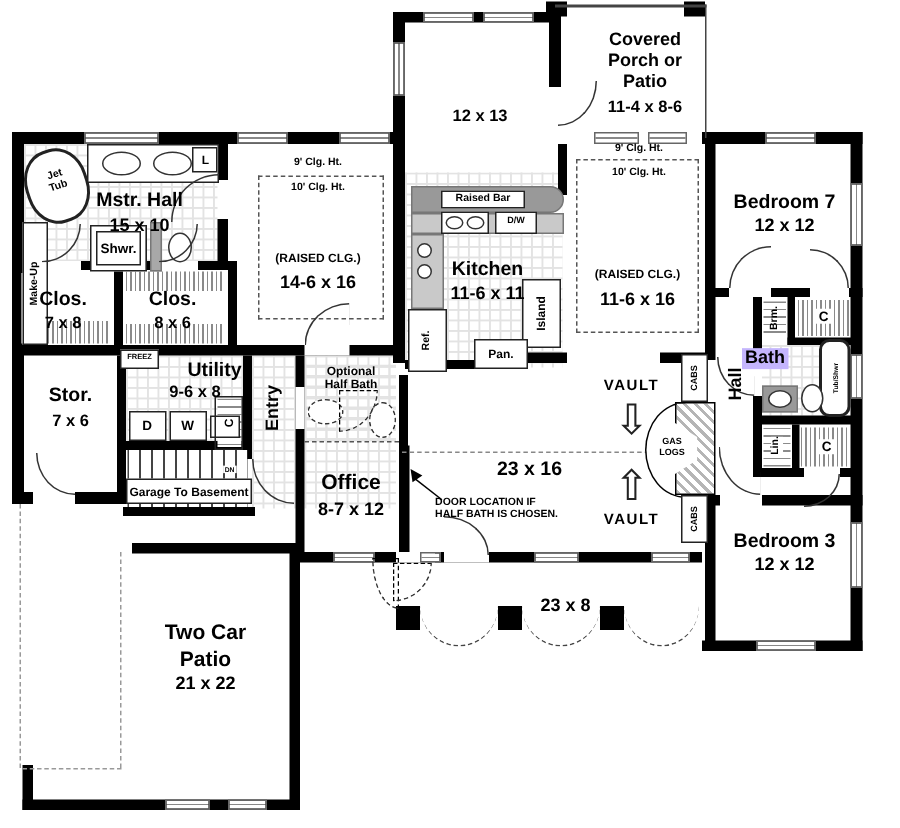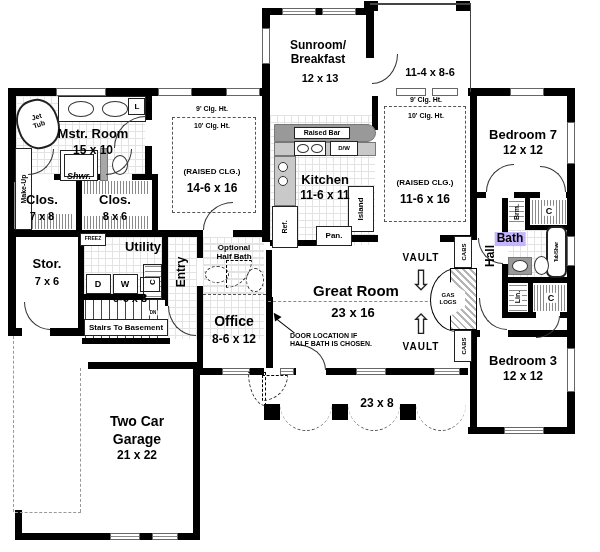--- a/index.html
+++ b/index.html
@@ -217,76 +217,76 @@
   <div class="arc br" style="left:536px;top:316px;width:24px;height:22px;"></div>
   <div class="arc br dash" style="left:226px;top:260px;width:26px;height:28px;"></div>
   <div class="arc bl" style="left:168px;top:306px;width:28px;height:30px;"></div>
   <div class="arc br dash" style="left:262px;top:375px;width:26px;height:26px;"></div>
   <div class="arc tr" style="left:296px;top:344px;width:30px;height:26px;"></div>
   <div class="arc bl" style="left:24px;top:302px;width:26px;height:28px;"></div>
 
   <div style="position:absolute;left:276px;top:318px;width:24px;border-top:1.2px solid #000;transform:rotate(38deg);transform-origin:0 0;z-index:25;"></div>
   <div style="position:absolute;left:272px;top:312px;width:0;height:0;border-left:4px solid transparent;border-right:4px solid transparent;border-bottom:8px solid #000;transform:rotate(-35deg);z-index:25;"></div>
 
-  <div class="lbl f13" style="left:93px;top:134px;">Mstr. Room</div>
+  <div class="lbl f13" style="left:93px;top:134px;">Mstr. Hall</div>
   <div class="lbl f12" style="left:93px;top:151px;">15 x 10</div>
   <div class="lbl f7" style="left:38px;top:121px;transform:translate(-50%,-50%) rotate(-18deg);">Jet
 Tub</div>
   <div class="lbl f8" style="left:137px;top:107px;">L</div>
   <div class="lbl f7 v" style="left:24px;top:189px;">Make-Up</div>
-  <div class="lbl f9" style="left:79px;top:176px;font-style:italic;">Shwr.</div>
+  <div class="lbl f9" style="left:79px;top:166px;">Shwr.</div>
 
   <div class="lbl f13" style="left:42px;top:200px;">Clos.</div>
   <div class="lbl f11" style="left:42px;top:216px;">7 x 8</div>
   <div class="lbl f13" style="left:115px;top:200px;">Clos.</div>
   <div class="lbl f11" style="left:115px;top:216px;">8 x 6</div>
 
   <div class="lbl f7" style="left:212px;top:109px;">9' Clg. Ht.</div>
   <div class="lbl f7" style="left:212px;top:126px;">10' Clg. Ht.</div>
   <div class="lbl f8" style="left:212px;top:172px;">(RAISED CLG.)</div>
   <div class="lbl f12" style="left:212px;top:189px;">14-6 x 16</div>
 
   <div class="lbl f5" style="left:93px;top:239px;">FREEZ</div>
   <div class="lbl f13" style="left:143px;top:247px;">Utility</div>
-  <div class="lbl f11" style="left:130px;top:262px;margin-top:36px;">9-6 x 8</div>
+  <div class="lbl f11" style="left:130px;top:262px;">9-6 x 8</div>
   <div class="lbl f9" style="left:98px;top:284px;">D</div>
   <div class="lbl f9" style="left:125px;top:284px;">W</div>
   <div class="lbl f8 v" style="left:153px;top:282px;">C</div>
   <div class="lbl f13" style="left:47px;top:264px;">Stor.</div>
   <div class="lbl f11" style="left:47px;top:281px;">7 x 6</div>
-  <div class="lbl f8" style="left:126px;top:328px;">Stairs To Basement</div>
+  <div class="lbl f8" style="left:126px;top:328px;">Garage To Basement</div>
   <div class="lbl f4" style="left:153px;top:313px;background:#fff;padding:0 1px;">DN</div>
   <div class="lbl f12 v" style="left:182px;top:272px;">Entry</div>
 
   <div class="lbl f8" style="left:234px;top:252px;">Optional
 Half Bath</div>
   <div class="lbl f14" style="left:234px;top:321px;">Office</div>
-  <div class="lbl f12" style="left:234px;top:340px;">8-6 x 12</div>
+  <div class="lbl f12" style="left:234px;top:340px;">8-7 x 12</div>
   <div class="lbl f7" style="left:331px;top:340px;text-align:left;">DOOR LOCATION IF
 HALF BATH IS CHOSEN.</div>
 
-  <div class="lbl f12" style="left:318px;top:53px;">Sunroom/
-Breakfast</div>
   <div class="lbl f11" style="left:320px;top:78px;">12 x 13</div>
+  <div class="lbl f12" style="left:430px;top:41px;">Covered
+Porch or
+Patio</div>
   <div class="lbl f11" style="left:430px;top:72px;">11-4 x 8-6</div>
 
   <div class="lbl f7" style="left:322px;top:133px;">Raised Bar</div>
   <div class="lbl f6" style="left:344px;top:148px;">D/W</div>
   <div class="lbl f13" style="left:325px;top:180px;">Kitchen</div>
   <div class="lbl f12" style="left:325px;top:196px;">11-6 x 11</div>
   <div class="lbl f7 v" style="left:285px;top:227px;">Ref.</div>
   <div class="lbl f8 v" style="left:361px;top:209px;">Island</div>
   <div class="lbl f8" style="left:334px;top:236px;">Pan.</div>
 
   <div class="lbl f7" style="left:426px;top:100px;">9' Clg. Ht.</div>
   <div class="lbl f7" style="left:426px;top:116px;">10' Clg. Ht.</div>
   <div class="lbl f8" style="left:425px;top:183px;">(RAISED CLG.)</div>
   <div class="lbl f12" style="left:425px;top:200px;">11-6 x 16</div>
 
-  <div class="lbl f15" style="left:356px;top:291px;">Great Room</div>
   <div class="lbl f13" style="left:353px;top:313px;">23 x 16</div>
   <div class="lbl f10" style="left:421px;top:258px;letter-spacing:1px;">VAULT</div>
   <div class="arrow" style="left:421px;top:280px;">⇩</div>
   <div class="arrow" style="left:421px;top:324px;">⇧</div>
   <div class="lbl f10" style="left:421px;top:347px;letter-spacing:1px;">VAULT</div>
   <div class="lbl f6" style="left:448px;top:299px;z-index:14;">GAS
 LOGS</div>
   <div class="lbl f6 v" style="left:464px;top:252px;">CABS</div>
   <div class="lbl f6 v" style="left:464px;top:346px;">CABS</div>
 
@@ -298,16 +298,16 @@
   <div class="lbl f4 v" style="left:557px;top:252px;">Tub/Shwr</div>
   <div class="lbl f12 v" style="left:491px;top:256px;">Hall</div>
   <div class="lbl f7 v" style="left:518px;top:297px;background:#fff;">Lin.</div>
   <div class="lbl f9" style="left:551px;top:298px;background:#fff;padding:0 2px;">C</div>
 
   <div class="lbl f13" style="left:523px;top:361px;">Bedroom 3</div>
   <div class="lbl f12" style="left:523px;top:377px;">12 x 12</div>
 
   <div class="lbl f12" style="left:377px;top:404px;">23 x 8</div>
   <div class="lbl f14" style="left:137px;top:430px;line-height:1.3;">Two Car
-Garage</div>
+Patio</div>
   <div class="lbl f12" style="left:137px;top:456px;">21 x 22</div>
 
 </div>
 
 </body></html>

